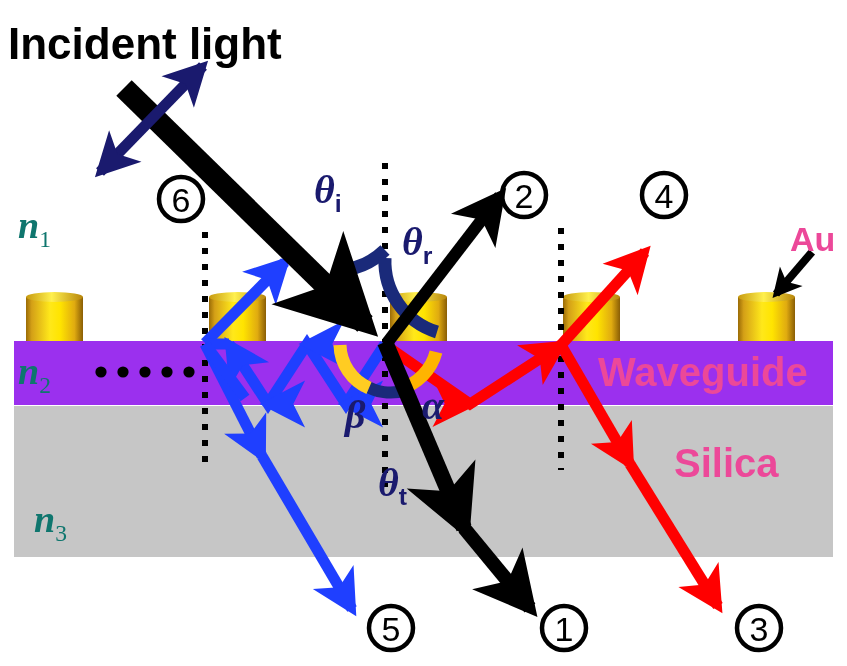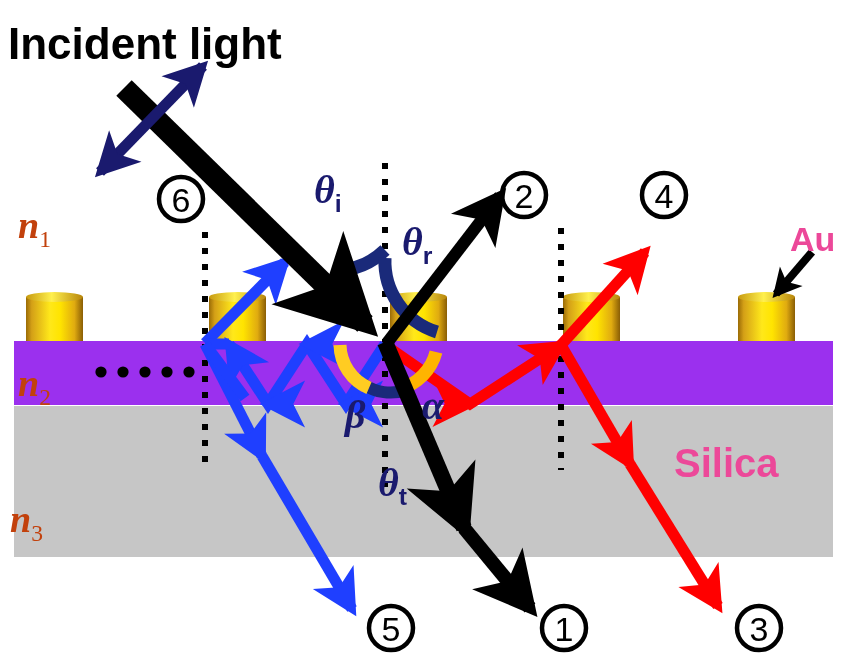--- a/index.html
+++ b/index.html
@@ -3,21 +3,21 @@
 <meta charset="utf-8">
 <style>
   html,body{margin:0;padding:0;background:#ffffff;}
   body{width:847px;height:666px;overflow:hidden;
        font-family:"Liberation Sans",sans-serif;}
   #stage{position:relative;width:847px;height:666px;background:#fff;}
   svg#scene{position:absolute;left:0;top:0;width:847px;height:666px;display:block;}
   .txt{position:absolute;white-space:nowrap;line-height:1;}
   .hdr{font-family:"Liberation Sans",sans-serif;font-weight:bold;color:#000;}
   .mat{font-family:"Liberation Sans",sans-serif;font-weight:bold;color:#ec4899;}
-  .nidx{font-family:"Liberation Serif",serif;font-weight:bold;font-style:italic;color:#c2410c;}
+  .nidx{font-family:"Liberation Serif",serif;font-weight:bold;font-style:italic;color:#0f766e;}
   .nidx sub{font-style:normal;font-weight:normal;font-size:62%;}
   .ang{font-family:"Liberation Serif",serif;font-weight:bold;font-style:italic;color:#1a1a6e;}
   .ang sub{font-style:normal;font-weight:bold;font-size:62%;
            font-family:"Liberation Sans",sans-serif;}
 </style>
 </head>
 <body>
 
 <div id="stage">
 
@@ -153,32 +153,33 @@
       <text x="524" y="208">2</text>
       <text x="664" y="208">4</text>
       <text x="391" y="641">5</text>
       <text x="564" y="641">1</text>
       <text x="759" y="641">3</text>
     </g>
   </svg>
 
   <div class="txt hdr" style="left:8px;top:2px;font-size:44px;margin-top:20px;">Incident light</div>
 
+  <div class="txt mat" style="left:598px;top:352px;font-size:40px;">Waveguide</div>
 
   <div class="txt mat" style="left:674px;top:443px;font-size:40px;text-align:center;">Silica</div>
 
   <div class="txt mat" style="left:790px;top:222px;font-size:34px;">Au</div>
 
   <div class="txt nidx" style="left:18px;top:206px;font-size:38px;">
     <span>n</span><sub>1</sub>
   </div>
-  <div class="txt nidx" style="left:18px;top:352px;font-size:38px;margin-top:12px;">
+  <div class="txt nidx" style="left:18px;top:352px;font-size:38px;">
     <span>n</span><sub>2</sub>
   </div>
-  <div class="txt nidx" style="left:10px;top:500px;font-size:38px;">
+  <div class="txt nidx" style="left:34px;top:500px;font-size:38px;">
     <span>n</span><sub>3</sub>
   </div>
 
   <div class="txt ang" style="left:314px;top:170px;font-size:40px;">
     <span>θ</span><sub>i</sub>
   </div>
   <div class="txt ang" style="left:402px;top:222px;font-size:40px;">
     <span>θ</span><sub>r</sub>
   </div>
   <div class="txt ang" style="left:345px;top:395px;font-size:40px;">

